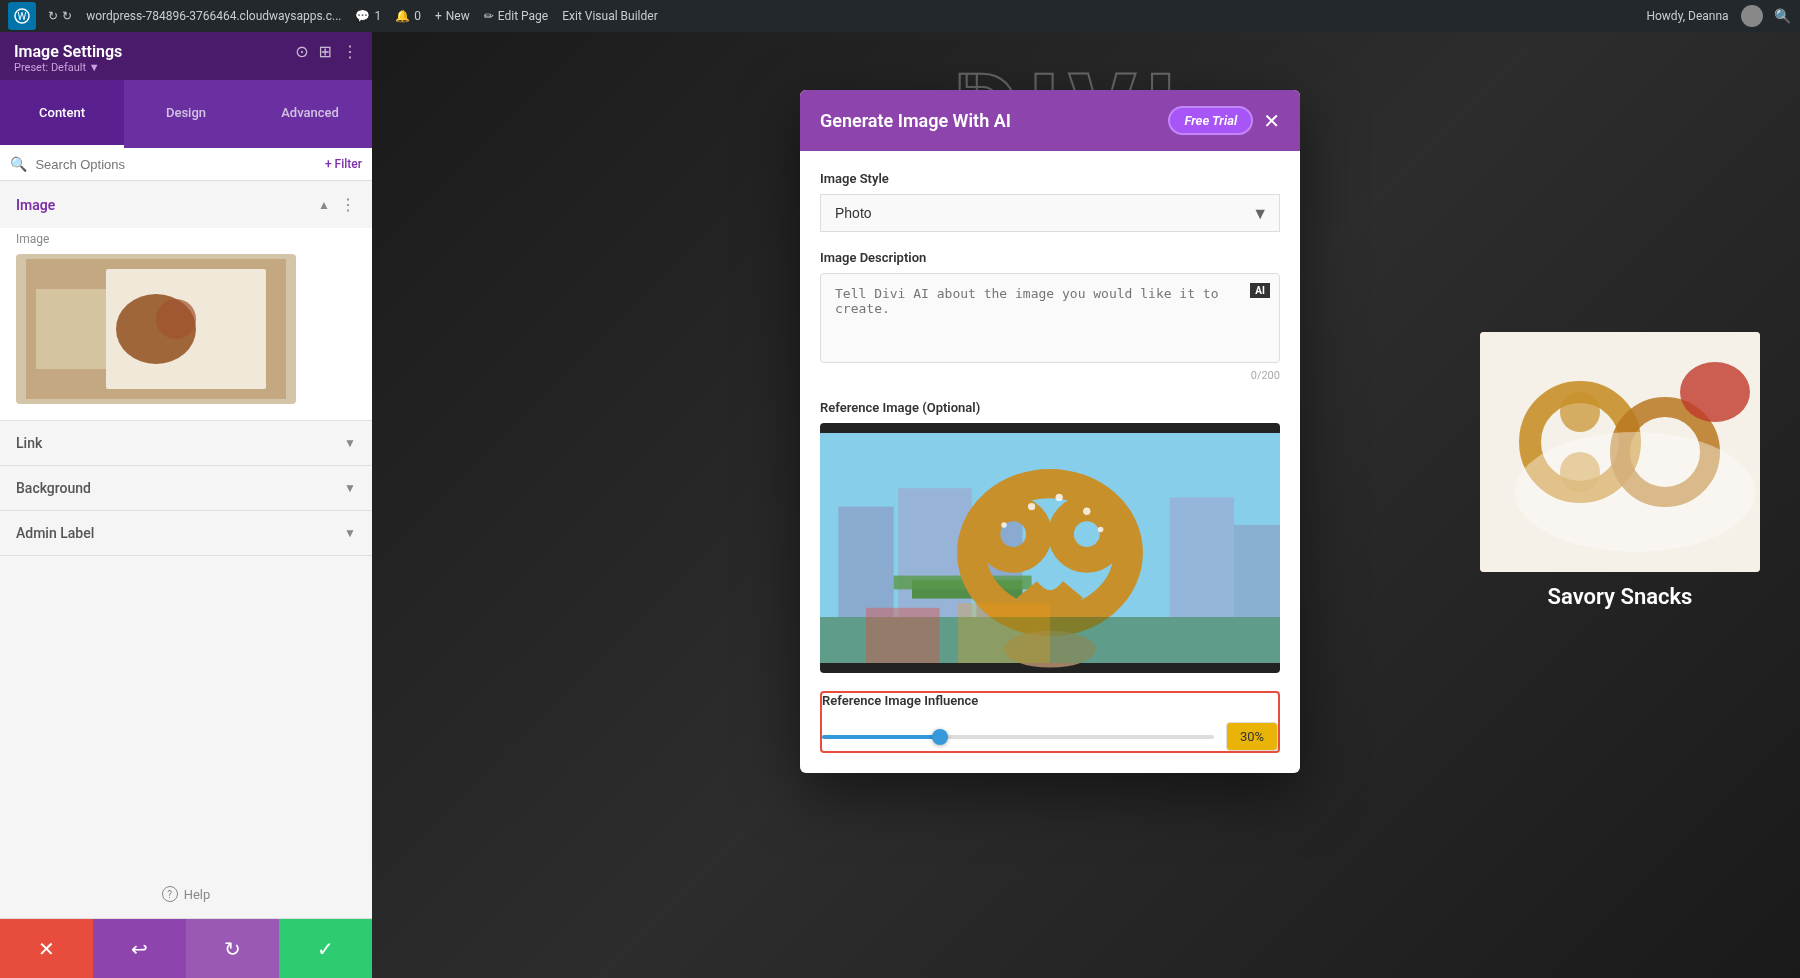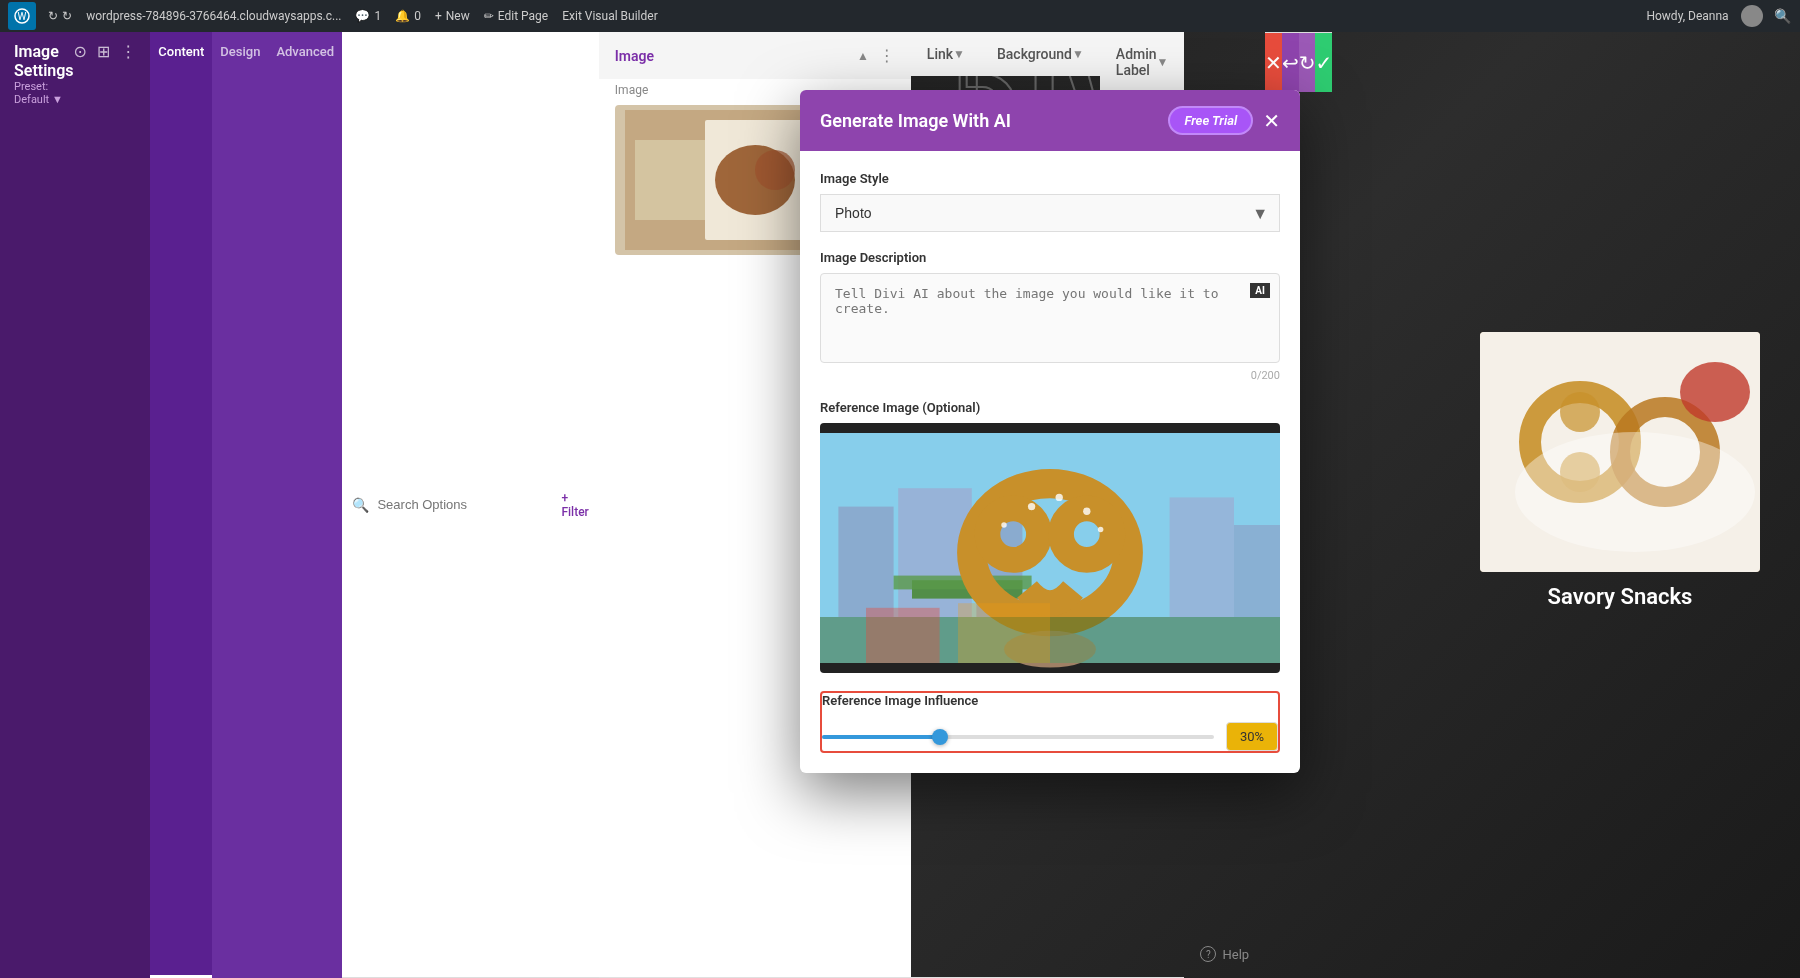--- a/index.html
+++ b/index.html
@@ -55,36 +55,36 @@
     .savory-img {
       width: 280px; height: 240px; background: linear-gradient(135deg, #e8d5b0, #c4a882);
       border-radius: 4px; overflow: hidden; display: flex; align-items: center; justify-content: center;
     }
     .savory-label {
       color: white; font-size: 22px; font-weight: 600; text-align: center; margin-top: 12px;
     }
 
     
     .left-panel {
-      position: absolute; top: 32px; left: 0; width: 340px; bottom: 0;
-      background: #f5f5f5; display: flex; 
+      position: absolute; top: 32px; left: 0; width: 372px; bottom: 0;
+      background: #f5f5f5; display: flex; flex-direction: column;
       z-index: 100;
     }
     .panel-header {
       background: #4a1a6b; padding: 10px 14px 6px;
       display: flex; align-items: flex-start; justify-content: space-between;
     }
     .panel-title { color: white; font-size: 16px; font-weight: 600; }
     .panel-preset { color: #c9a0dc; font-size: 11px; cursor: pointer; }
     .panel-header-icons { display: flex; gap: 10px; align-items: center; }
     .panel-icon { color: rgba(255,255,255,0.7); font-size: 16px; cursor: pointer; }
 
     .panel-tabs { display: flex; background: #6a2fa0; }
     .panel-tab {
-      flex: 1; padding: 12px 8px; text-align: center; font-size: 13px; font-weight: 500;
+      flex: 1; padding: 25px 8px; text-align: center; font-size: 13px; font-weight: 500;
       color: rgba(255,255,255,0.7); cursor: pointer; border-bottom: 3px solid transparent;
     }
     .panel-tab.active { color: white; border-bottom-color: white; background: #5a2090; }
 
     .panel-search {
       display: flex; align-items: center; padding: 8px 10px; background: white;
       border-bottom: 1px solid #ddd; gap: 8px;
     }
     .panel-search input {
       flex: 1; border: none; outline: none; font-size: 13px; color: #666;

